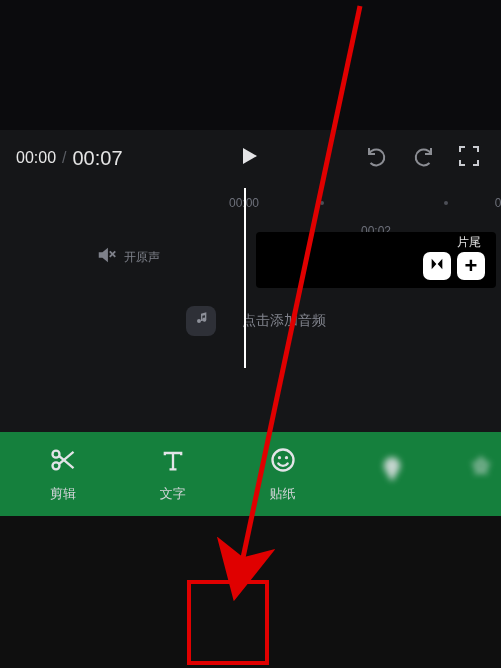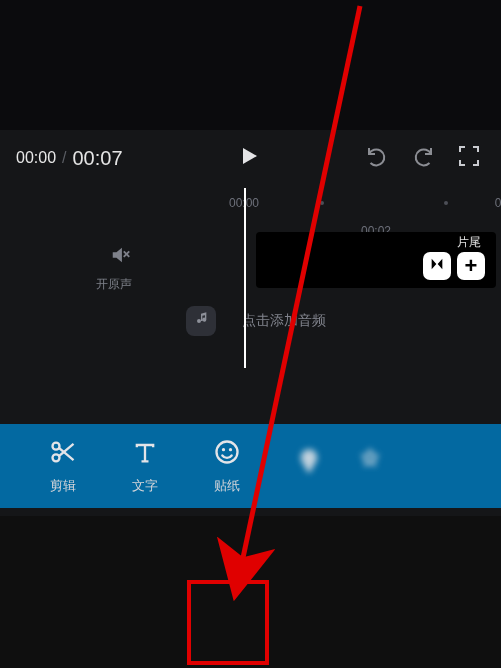--- a/index.html
+++ b/index.html
@@ -21,40 +21,40 @@
   .ratio-btn { position: absolute; right: 16px; top: 4px; width: 28px; height: 28px; }
   .ctrl-icn svg { width: 24px; height: 24px; fill: none; stroke: #8b8d93; stroke-width: 2; }
   .ratio-btn svg { stroke: #c9cbd0; }
 
   
   .ruler { position: absolute; left: 0; top: 196px; width: 501px; height: 20px; }
   .ruler-label { position: absolute; top: 0; font-size: 12px; color: #6d707a; }
   .ruler-dot { position: absolute; top: 5px; width: 4px; height: 4px; background: #4c4f57; border-radius: 50%; }
 
   .side-ctrls { position: absolute; left: 96px; top: 20px; display: flex; gap: 36px; }
-  .side-ctrl { display: flex; flex-direction: column; align-items: flex-end; gap: 6px; }
+  .side-ctrl { display: flex; align-items: center; gap: 6px; }
   .side-ctrl .icn svg { width: 22px; height: 22px; fill: #7e818a; }
   .side-ctrl .lbl { font-size: 12px; color: #7e818a; }
 
   .playhead { position: absolute; left: 244px; top: 188px; width: 2px; height: 180px; background: #ffffff; z-index: 5; }
 
   .clip-track { position: absolute; left: 256px; top: 232px; width: 240px; height: 56px; background: #000000; border-radius: 4px; }
   .clip-end-label { position: absolute; right: 20px; top: 234px; font-size: 12px; color: #e6e6e6; z-index: 6; }
   .clip-end-btns { position: absolute; right: 16px; top: 252px; display: flex; gap: 6px; z-index: 6; }
   .end-chip { width: 28px; height: 28px; background: #ffffff; border-radius: 7px; display: flex; align-items: center; justify-content: center; }
   .end-chip svg { width: 16px; height: 16px; fill: #000; }
   .end-chip.plus { font-size: 22px; font-weight: 700; color: #000; line-height: 0; }
 
   .audio-row { position: absolute; left: 186px; top: 304px; display: flex; align-items: center; gap: 26px; height: 34px; }
   .audio-icn { width: 30px; height: 30px; background: #2e3037; border-radius: 8px; display: flex; align-items: center; justify-content: center; }
   .audio-icn svg { width: 16px; height: 16px; fill: #8d9099; }
   .audio-hint { font-size: 14px; color: #80838c; }
 
   
-  .toolbar { position: absolute; left: 0; bottom: 8px; width: 501px; height: 84px; background: #0369a1; display: flex; align-items: center; justify-content: flex-start; padding-left: 22px; gap: 0; }
+  .toolbar { position: absolute; left: 0; bottom: 0; width: 501px; height: 84px; background: #15803d; display: flex; align-items: center; justify-content: space-between; padding-left: 22px; gap: 0; }
   .tool { width: 82px; display: flex; flex-direction: column; align-items: center; gap: 10px; }
   .tool .icn { width: 30px; height: 30px; display: flex; align-items: center; justify-content: center; }
   .tool .icn svg { width: 28px; height: 28px; fill: #e3e4e8; }
   .tool .lbl { font-size: 13px; color: #d3d4d9; }
   .tool-blur { filter: blur(3px); opacity: 0.85; }
 
   
   .hl-box { position: absolute; left: 187px; top: 580px; width: 82px; height: 85px; border: 4px solid #e00000; z-index: 50; pointer-events: none; }
   .arrow-svg { position: absolute; left: 0; top: 0; width: 501px; height: 668px; z-index: 49; pointer-events: none; }
 </style>

